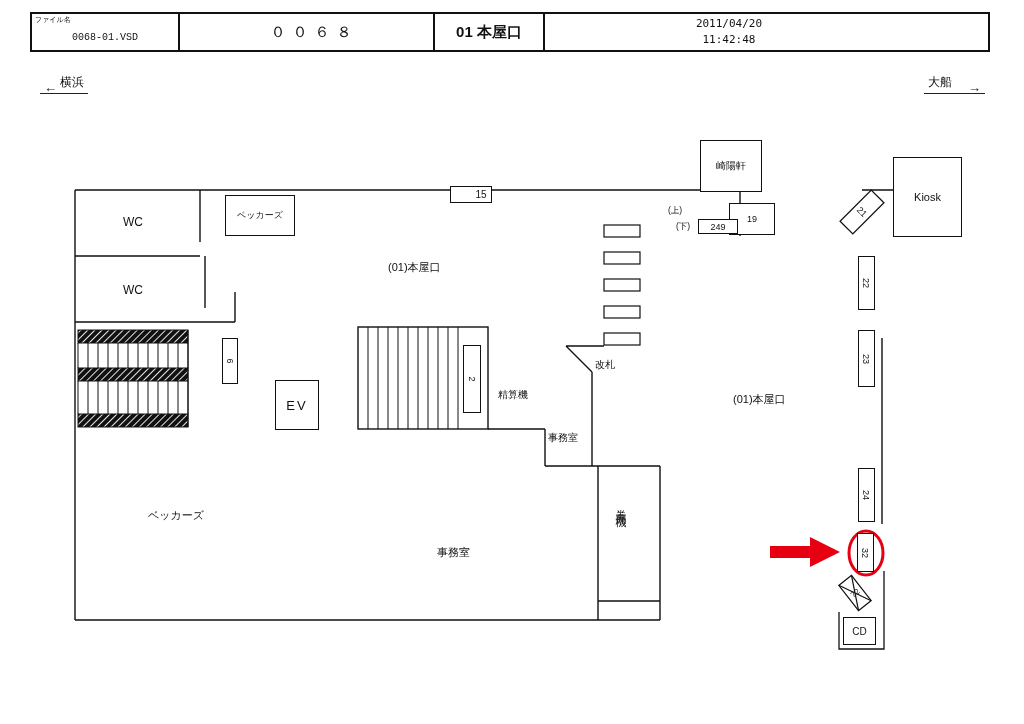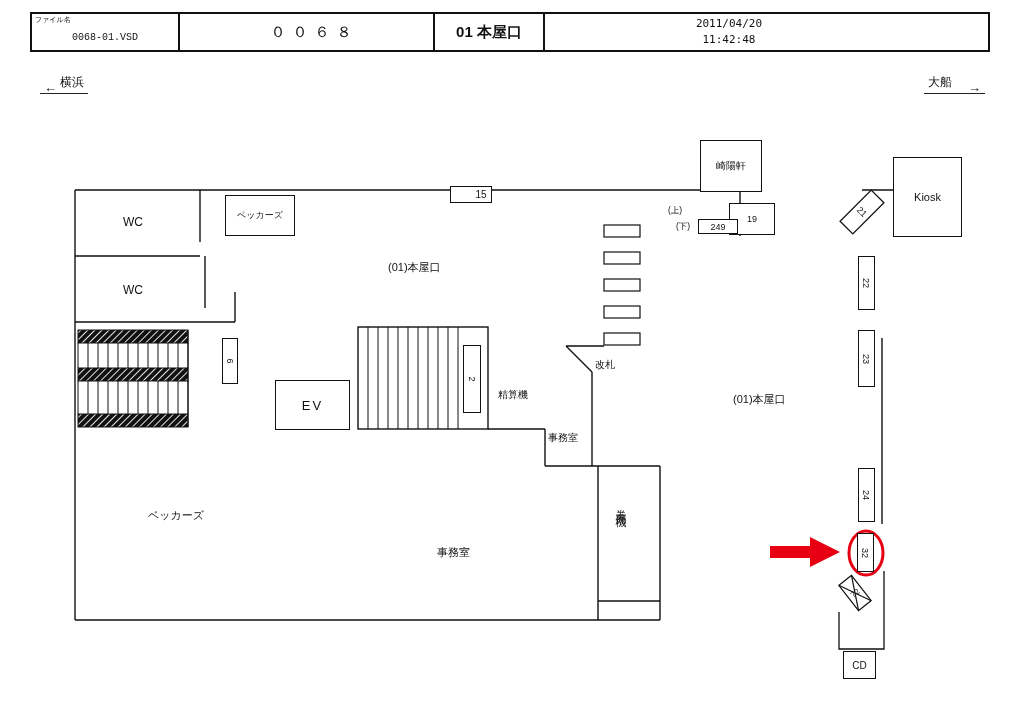--- a/index.html
+++ b/index.html
@@ -110,24 +110,24 @@
     </g>
 
     <path fill="none" stroke="#111" stroke-width="1.3" d="M884,571V649H839V612"></path>
 
     <ellipse cx="866" cy="553" rx="17" ry="22" fill="none" stroke="#e60012" stroke-width="3"></ellipse>
 
     <polygon fill="#e60012" points="770,546 810,546 810,537 840,552 810,567 810,558 770,558"></polygon>
   </svg>
 
   <div class="box" style="left:225px;top:195px;width:70px;height:41px;font-size:9px;">ベッカーズ</div>
-  <div class="box" style="left:275px;top:380px;width:75px;height:50px;font-size:13px;letter-spacing:2px;">EV</div>
+  <div class="box" style="left:275px;top:380px;width:44px;height:50px;font-size:13px;letter-spacing:2px;">EV</div>
   <div class="box" style="left:680px;top:140px;width:62px;height:52px;margin-left:20px;">崎陽軒</div>
   <div class="box" style="left:893px;top:157px;width:69px;height:80px;font-size:11px;">Kiosk</div>
-  <div class="box" style="left:843px;top:617px;width:33px;height:28px;margin-top:34px;">CD</div>
+  <div class="box" style="left:843px;top:617px;width:33px;height:28px;">CD</div>
 
   <div class="box" style="left:450px;top:186px;width:42px;height:17px;padding-left:20px;">15</div>
   <div class="box" style="left:692px;top:203px;width:46px;height:32px;font-size:9px;margin-left:37px;">19</div>
   <div class="box" style="left:698px;top:219px;width:40px;height:15px;font-size:9px;">249</div>
   <div class="box rot" style="left:222px;top:338px;width:16px;height:46px;">
       <span>6</span>
     </div>
   <div class="box rot" style="left:463px;top:345px;width:18px;height:68px;">
       <span>2</span>
     </div>

